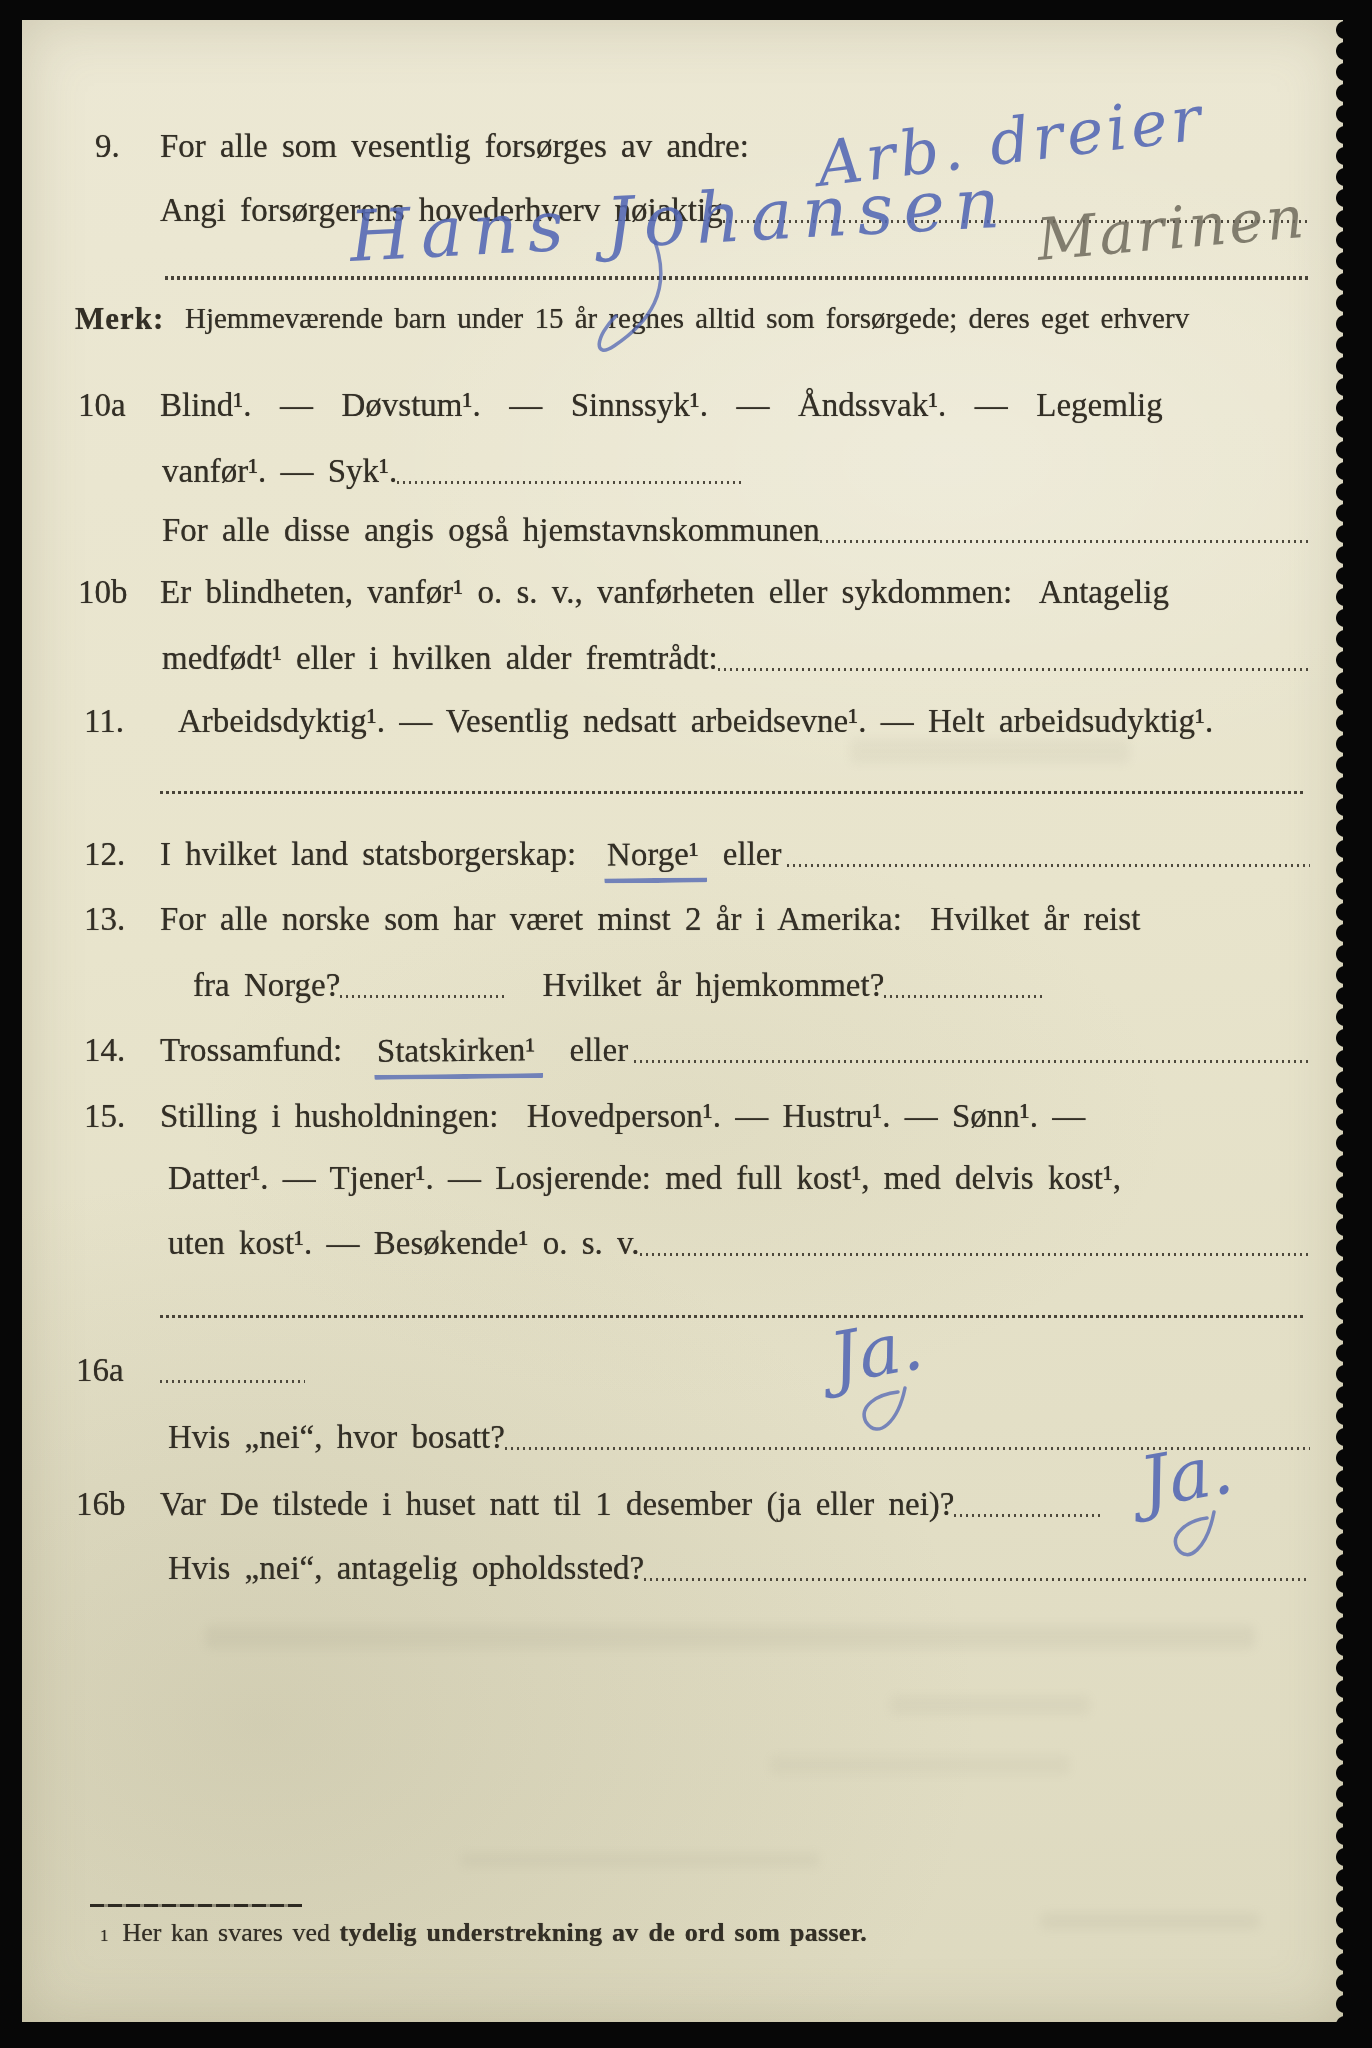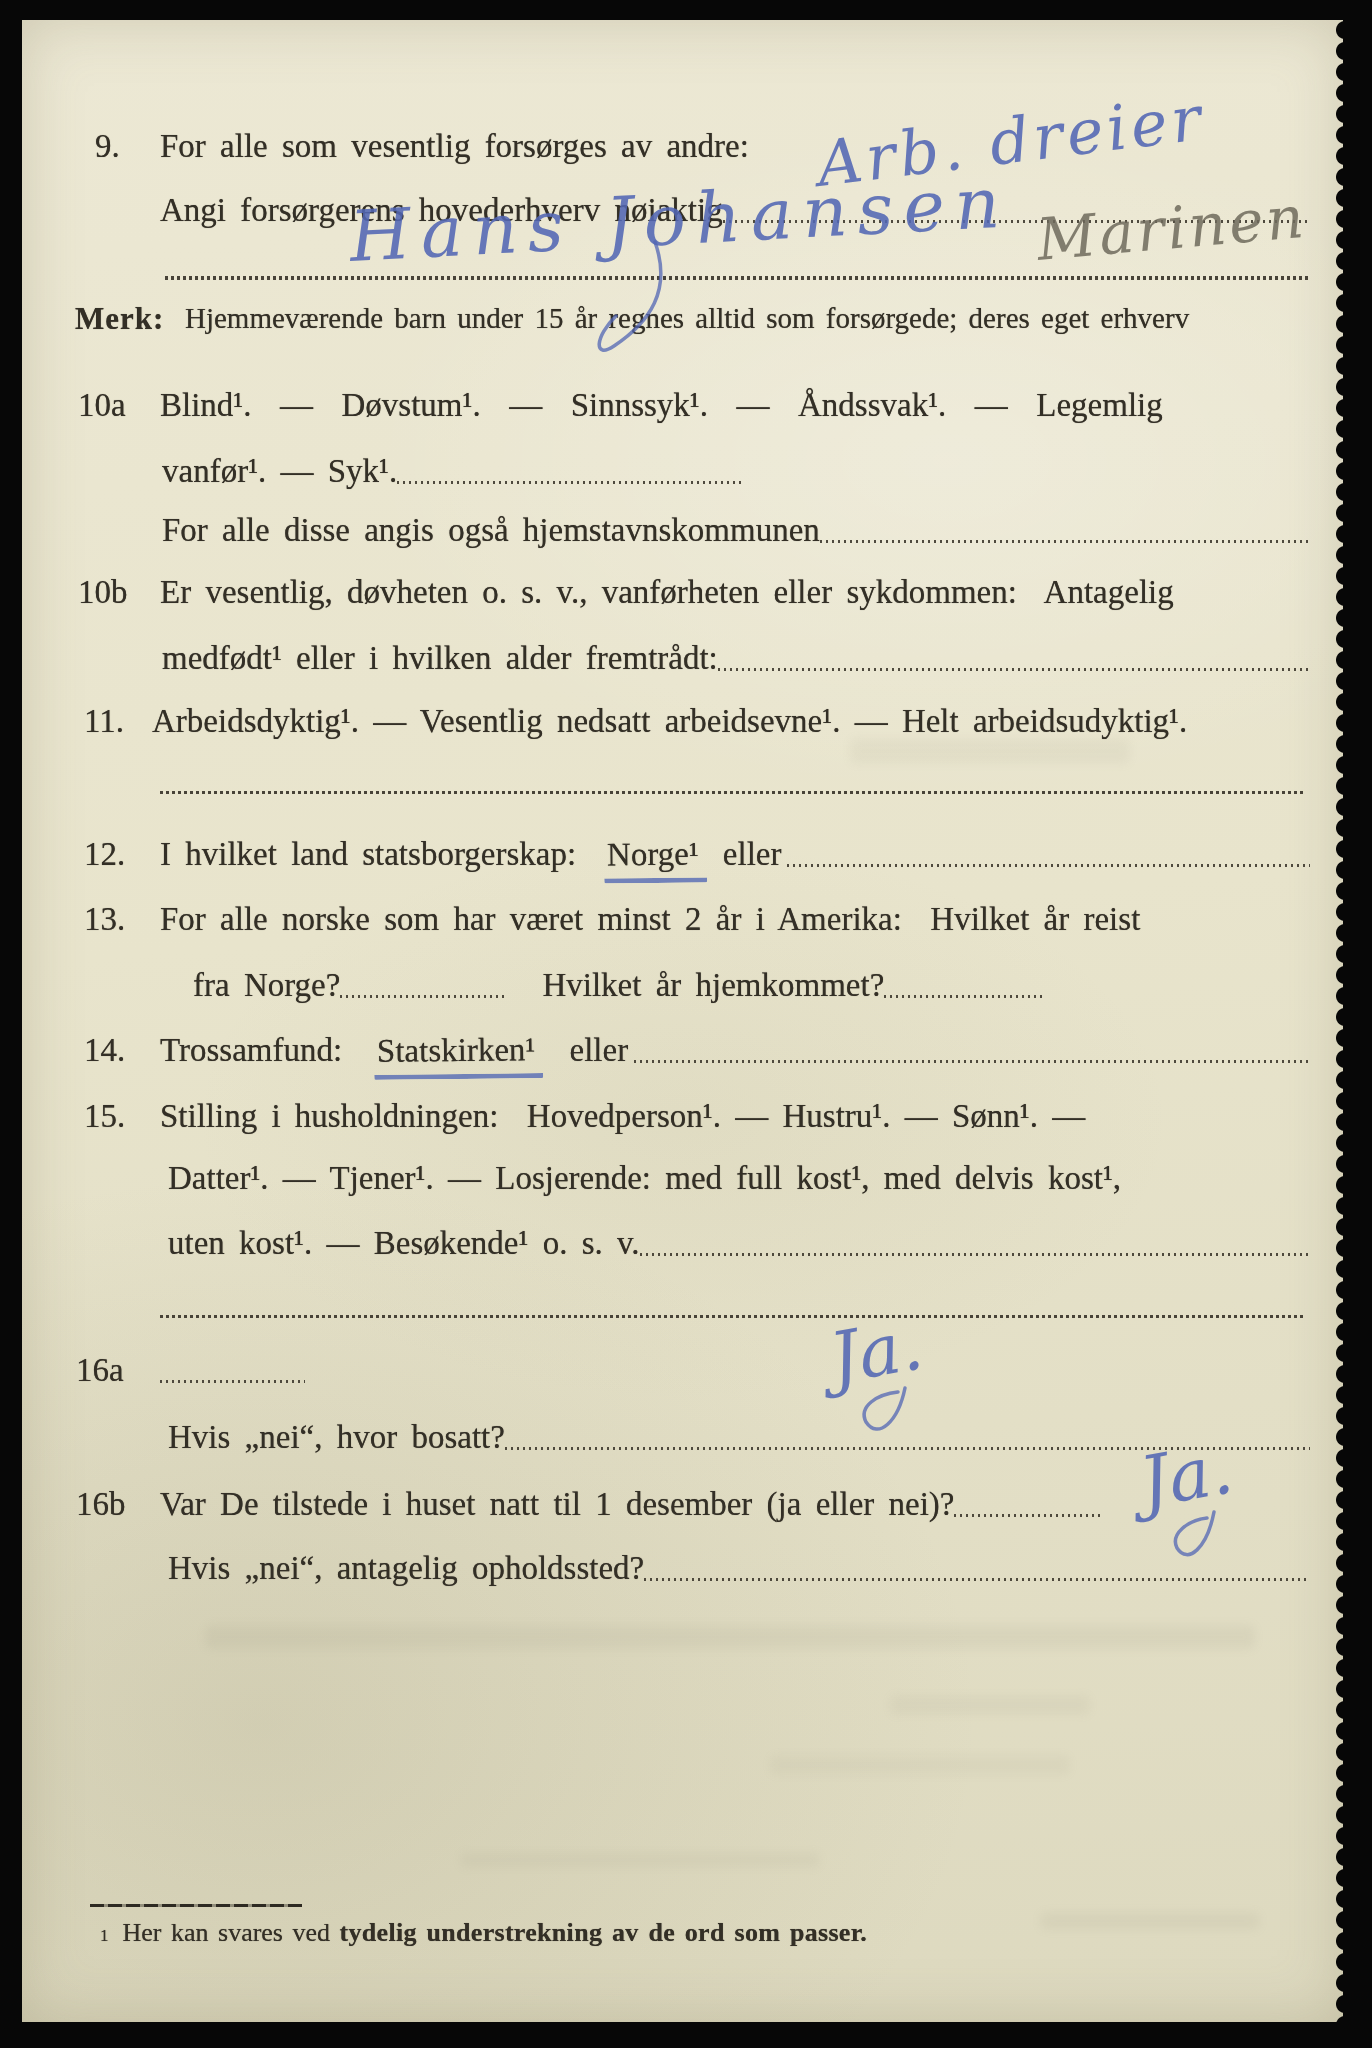--- a/index.html
+++ b/index.html
@@ -81,28 +81,28 @@
     <span>vanfør¹. — Syk¹.</span>
     <span class="dots" style="flex:0 0 345px"></span>
     <span class="spacer"></span>
   </div>
   <div class="line" style="left:162px;top:510px;width:1148px">
     <span>For alle disse angis også hjemstavnskommunen</span>
     <span class="dots grow"></span>
   </div>
 
   <span class="qnum" style="left:78px;top:572px">10b</span>
-  <div class="line" style="left:160px;top:572px">Er vesentlig, døvheten o. s. v., vanførheten eller sykdommen:  Antagelig</div>
+  <div class="line" style="left:160px;top:572px">Er blindheten, vanfør¹ o. s. v., vanførheten eller sykdommen:  Antagelig</div>
   <div class="line" style="left:162px;top:638px;width:1148px">
     <span>medfødt¹ eller i hvilken alder fremtrådt:</span>
     <span class="dots grow"></span>
   </div>
 
   <span class="qnum" style="left:84px;top:701px">11.</span>
-  <div class="line" style="left:152px;top:701px">Arbeidsdyktig¹. — Vesentlig nedsatt arbeidsevne¹. — Helt arbeidsudyktig¹.</div>
+  <div class="line" style="left:178px;top:701px">Arbeidsdyktig¹. — Vesentlig nedsatt arbeidsevne¹. — Helt arbeidsudyktig¹.</div>
   <div class="sepline" style="left:160px;top:791px;width:1145px"></div>
 
   <span class="qnum" style="left:84px;top:834px">12.</span>
   <div class="line" style="left:160px;top:834px;width:1150px">
     <span style="margin-right:28px">I hvilket land statsborgerskap:</span>
     <span class="bluline" style="margin-right:16px">Norge¹</span>
     <span style="margin-right:6px">eller</span>
     <span class="dots grow"></span>
   </div>
 

